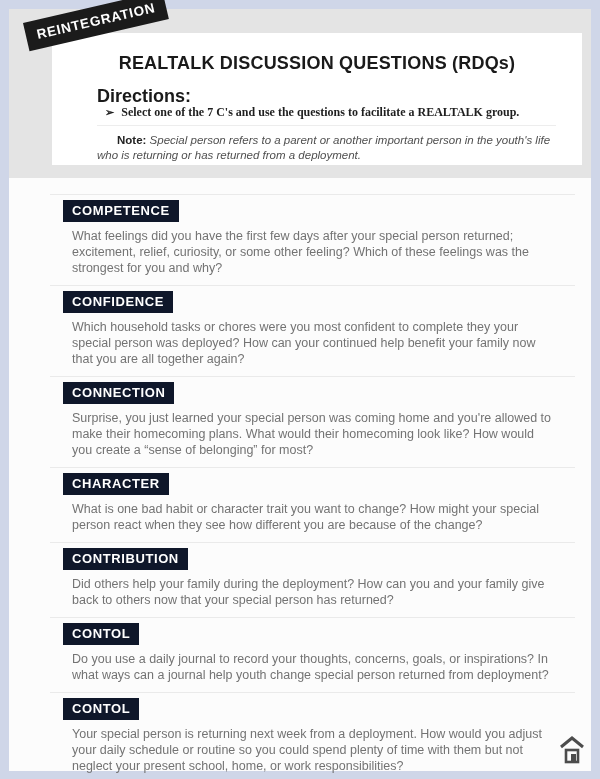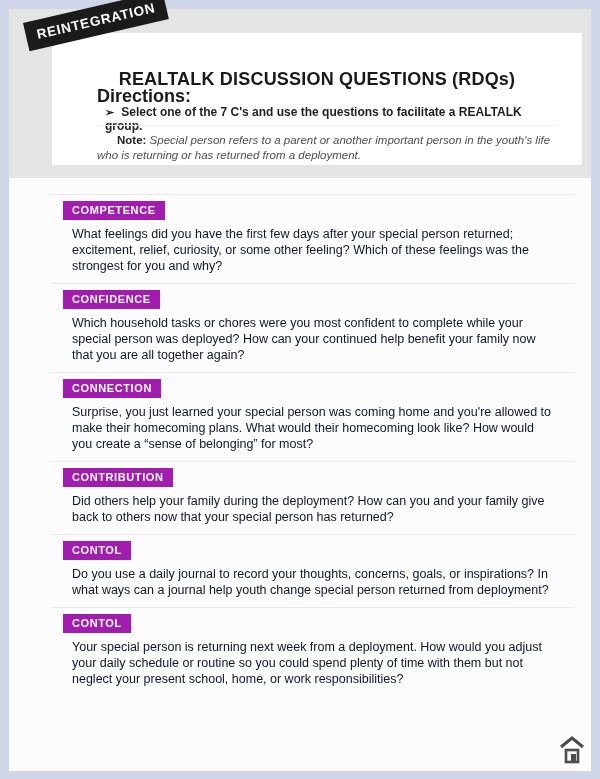--- a/index.html
+++ b/index.html
@@ -18,29 +18,29 @@
   .top-area{
     position:relative;background:#e4e4e4;height:169px;
   }
   .header-card{
     position:absolute;left:43px;top:24px;width:530px;height:132px;
     background:#ffffff;box-sizing:border-box;
   }
   .doc-title{
     position:absolute;top:20px;left:0;right:0;
     text-align:center;
-    font-size:18px;font-weight:bold;color:#1a1a1a;letter-spacing:.2px;margin-top:16px;
+    font-size:18px;font-weight:bold;color:#1a1a1a;letter-spacing:.2px;
   }
   .directions-label{
     position:absolute;top:53px;left:45px;
     font-size:18px;font-weight:bold;color:#1a1a1a;
   }
   .directions-row{
     position:absolute;top:72px;left:53px;right:20px;
-    font-size:12px;font-weight:bold;color:#1f1f1f;
+    font-size:12px;font-weight:bold;color:#1f1f1f;font-family:Liberation Serif, serif;
   }
   .directions-bullet{display:inline-block;margin-right:7px;font-size:11px;}
   .note-block{
     position:absolute;top:92px;left:45px;right:26px;
     border-top:1px solid #ededed;
     padding-top:7px;
     font-size:11.5px;line-height:14.5px;color:#4f4f4f;
   }
   .note-label{font-weight:bold;font-style:normal;color:#222;margin-left:20px;}
   .note-text{font-style:italic;text-align:right;}
@@ -59,28 +59,28 @@
     box-sizing:border-box;padding-top:16px;
   }
   .section{
     border-top:1px solid #eaeaea;
     margin:0 16px 0 41px;
     padding:5px 0 9px 0;
   }
   .sec-head{
     display:inline-block;
     margin-left:13px;
-    background:#a21caf;color:#ffffff;
-    font-size:11px;font-weight:bold;letter-spacing:.6px;
+    background:#0f172a;color:#ffffff;
+    font-size:13px;font-weight:bold;letter-spacing:.6px;
     padding:3px 9px 4px;
   }
   .sec-text{
     margin:6px 0 0 22px;
     width:484px;
-    font-size:12.5px;line-height:16px;color:#0f172a;
+    font-size:12.5px;line-height:16px;color:#737373;
   }
   
   .house-logo{
     position:absolute;left:551px;top:558px;width:24px;height:28px;
   }
 </style>
 </head>
 <body>
 
 <div class="page">
@@ -103,28 +103,32 @@
 
   <div class="bottom-panel">
 
     <div class="section">
       <div class="sec-head">COMPETENCE</div>
       <div class="sec-text">What feelings did you have the first few days after your special person returned; excitement, relief, curiosity, or some other feeling? Which of these feelings was the strongest for you and why?</div>
     </div>
 
     <div class="section">
       <div class="sec-head">CONFIDENCE</div>
-      <div class="sec-text">Which household tasks or chores were you most confident to complete while your special person was deployed? How can your continued help benefit your family now that you are all together again?</div>
+      <div class="sec-text">Which household tasks or chores were you most confident to complete they your special person was deployed? How can your continued help benefit your family now that you are all together again?</div>
     </div>
 
     <div class="section">
       <div class="sec-head">CONNECTION</div>
       <div class="sec-text">Surprise, you just learned your special person was coming home and you're allowed to make their homecoming plans. What would their homecoming look like? How would you create a “sense of belonging” for most?</div>
     </div>
 
+    <div class="section">
+      <div class="sec-head">CHARACTER</div>
+      <div class="sec-text">What is one bad habit or character trait you want to change? How might your special person react when they see how different you are because of the change?</div>
+    </div>
 
     <div class="section">
       <div class="sec-head">CONTRIBUTION</div>
       <div class="sec-text">Did others help your family during the deployment? How can you and your family give back to others now that your special person has returned?</div>
     </div>
 
     <div class="section">
       <div class="sec-head">CONTOL</div>
       <div class="sec-text">Do you use a daily journal to record your thoughts, concerns, goals, or inspirations? In what ways can a journal help youth change special person returned from deployment?</div>
     </div>

